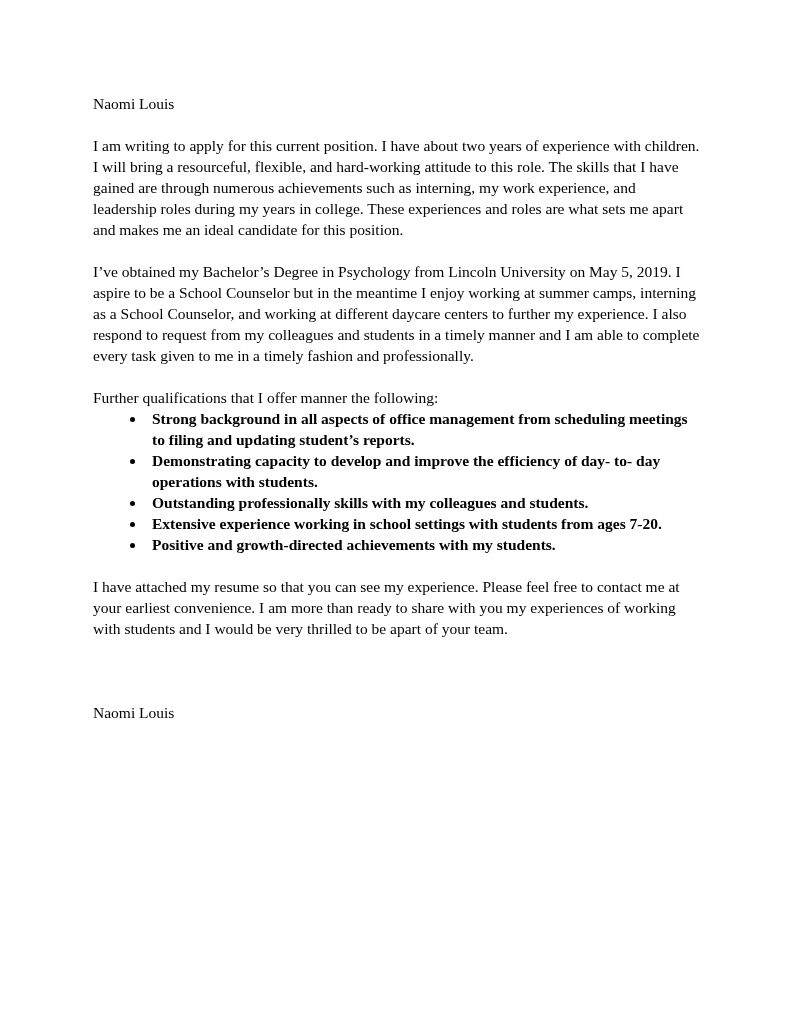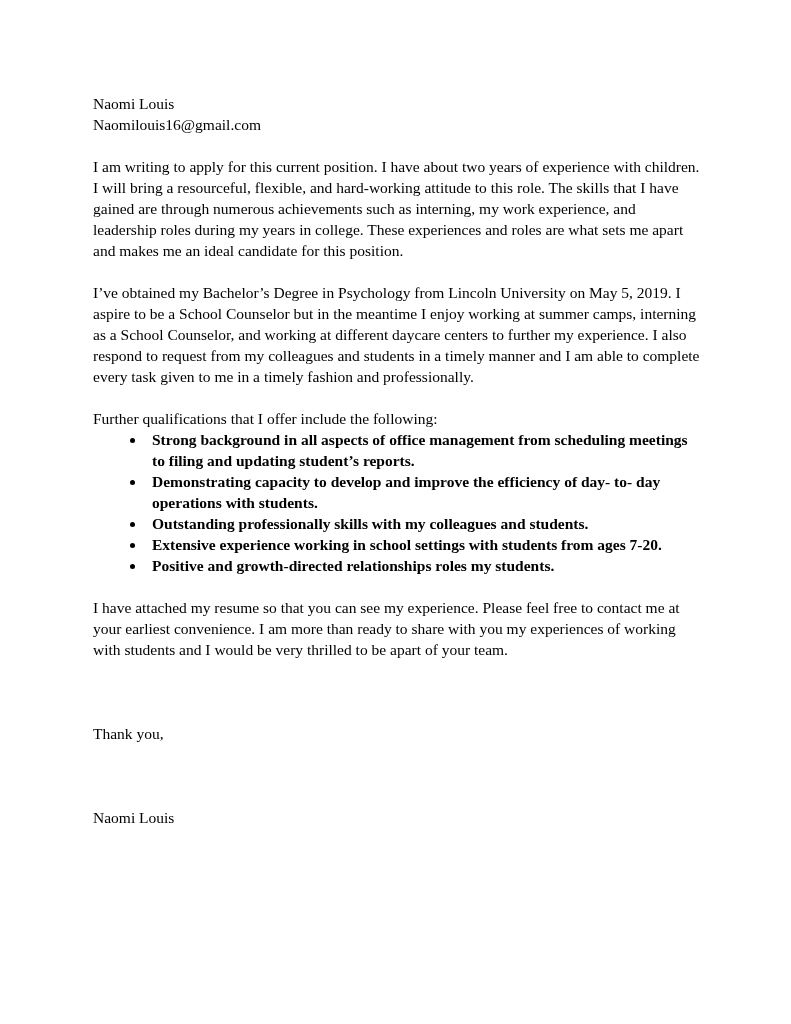--- a/index.html
+++ b/index.html
@@ -34,38 +34,36 @@
   .signoff { margin-top: 63px; }
   .signature { margin-top: 63px; }
 </style>
 </head>
 <body>
 
 <div class="page">
 
   <div class="letter-block">
     <span class="header-line">Naomi Louis</span>
-    <span class="header-line">Naomilouis16@gmail.com</span>
   </div>
 
 
   <p class="body-paragraph">I am writing to apply for this current position. I have about two years of experience with children. I will bring a resourceful, flexible, and hard-working attitude to this role. The skills that I have gained are through numerous achievements such as interning, my work experience, and leadership roles during my years in college. These experiences and roles are what sets me apart and makes me an ideal candidate for this position.</p>
 
   <p class="body-paragraph">I’ve obtained my Bachelor’s Degree in Psychology from Lincoln University on May 5, 2019. I aspire to be a School Counselor but in the meantime I enjoy working at summer camps, interning as a School Counselor, and working at different daycare centers to further my experience. I also respond to request from my colleagues and students in a timely manner and I am able to complete every task given to me in a timely fashion and professionally.</p>
 
   <div class="qualifications">
-    <p>Further qualifications that I offer include the following:</p>
+    <p>Further qualifications that I offer manner the following:</p>
     <ul class="qual-list">
       <li>Strong background in all aspects of office management from scheduling meetings to filing and updating student’s reports.</li>
       <li>Demonstrating capacity to develop and improve the efficiency of day- to- day operations with students.</li>
       <li>Outstanding professionally skills with my colleagues and students.</li>
       <li>Extensive experience working in school settings with students from ages 7-20.</li>
-      <li>Positive and growth-directed relationships roles my students.</li>
+      <li>Positive and growth-directed achievements with my students.</li>
     </ul>
   </div>
 
   <p class="body-paragraph">I have attached  my resume so that you can see my experience. Please feel free to contact me at your earliest convenience. I am more than ready to share with you my experiences of working with students and I would be very thrilled to be apart of your team.</p>
 
-  <p class="signoff">Thank you,</p>
 
   <p class="signature">Naomi Louis</p>
 
 </div>
 
 </body></html>

